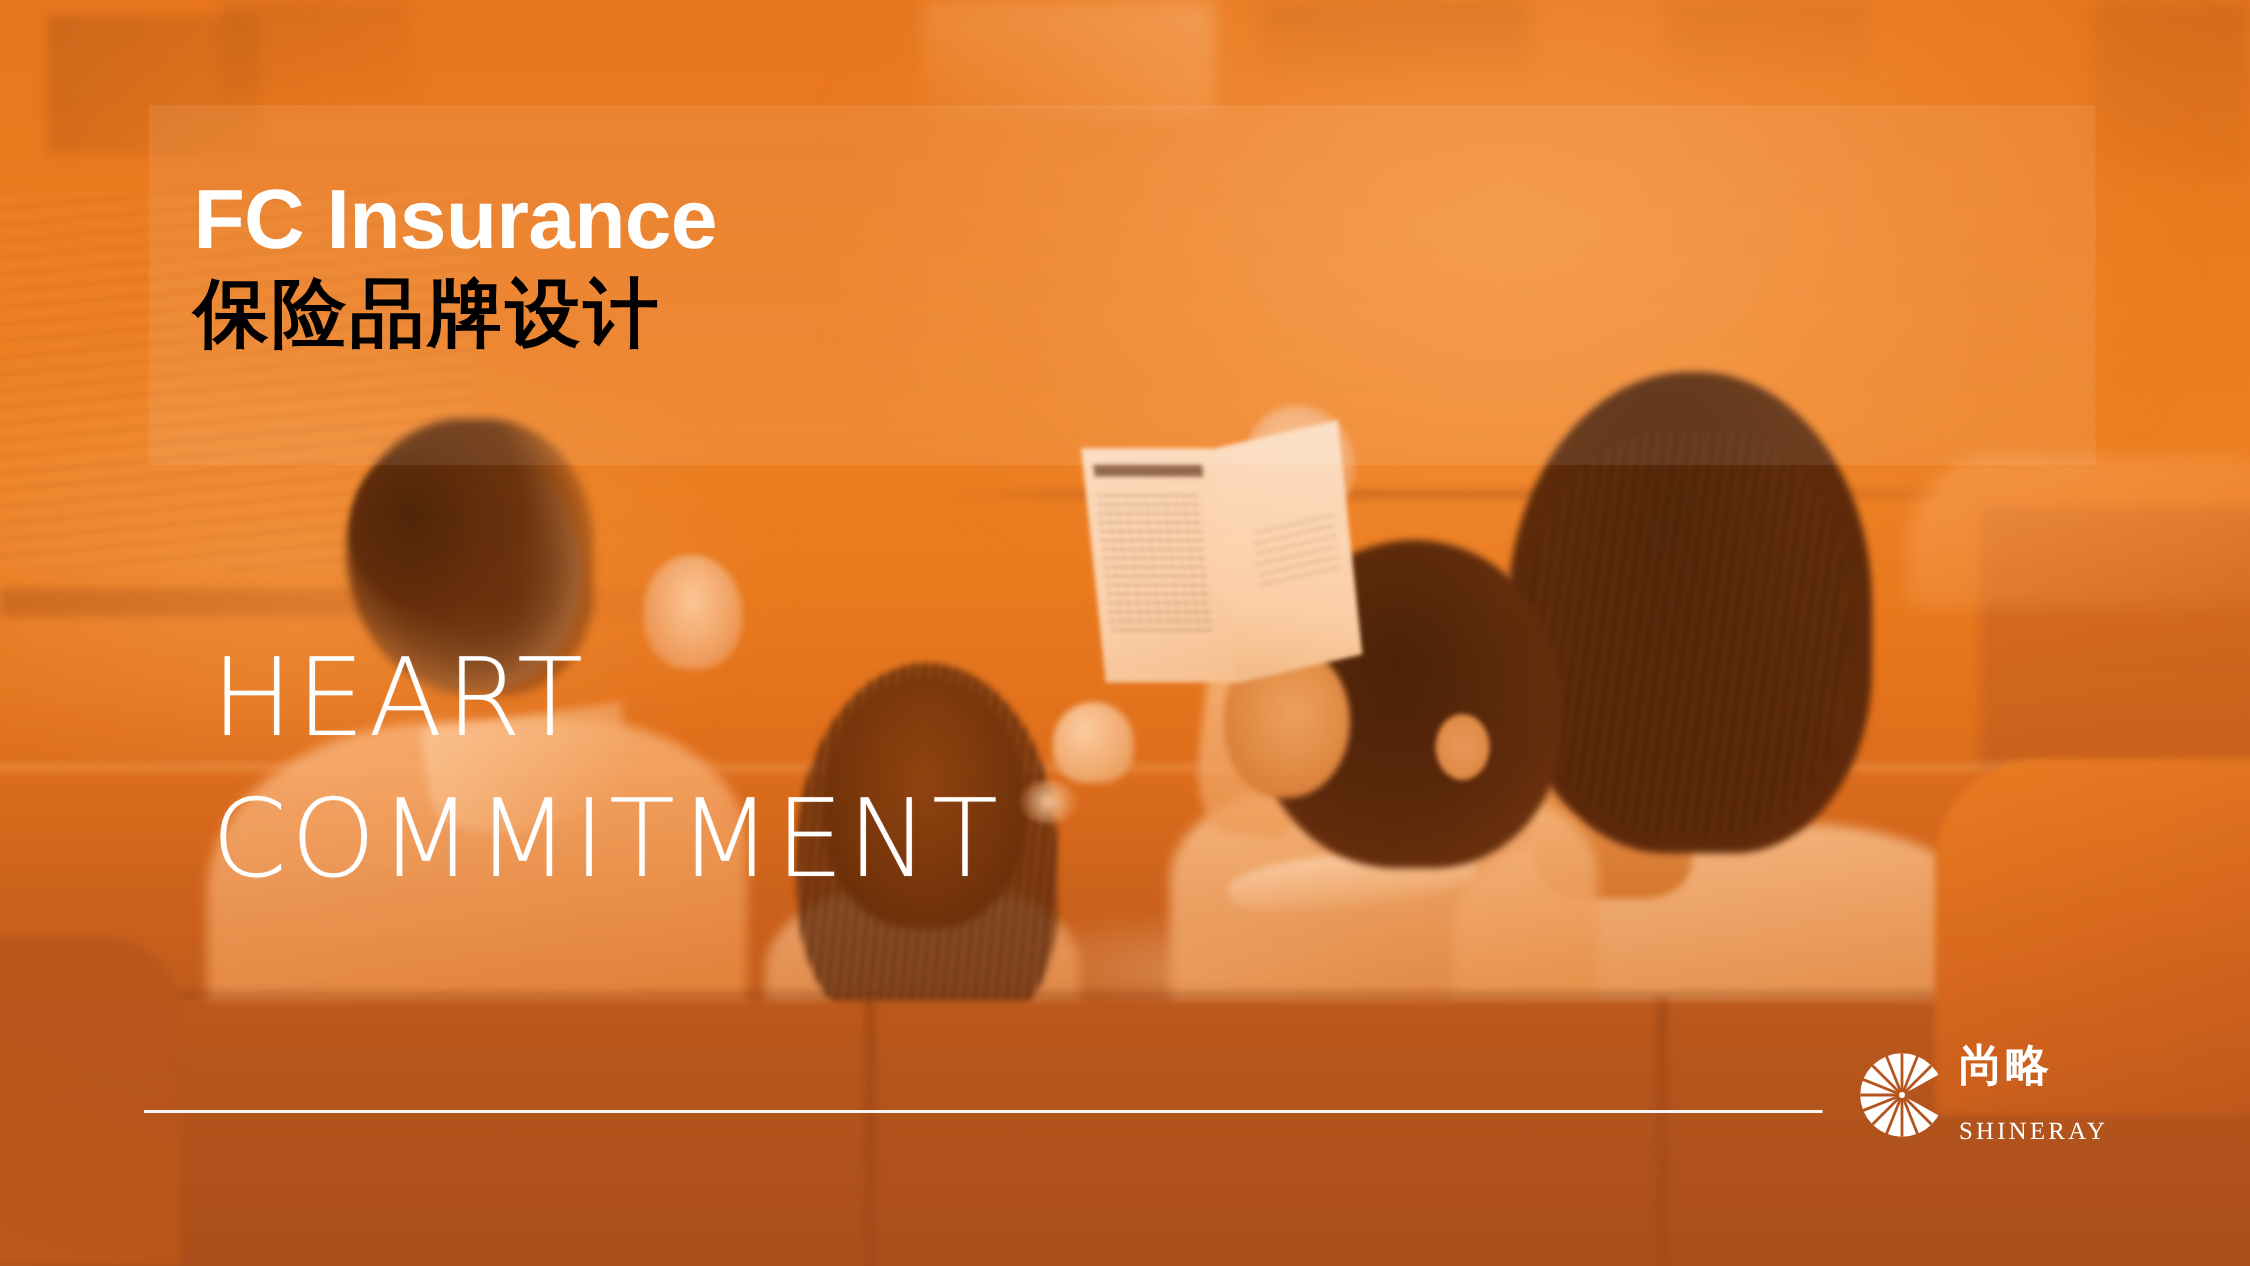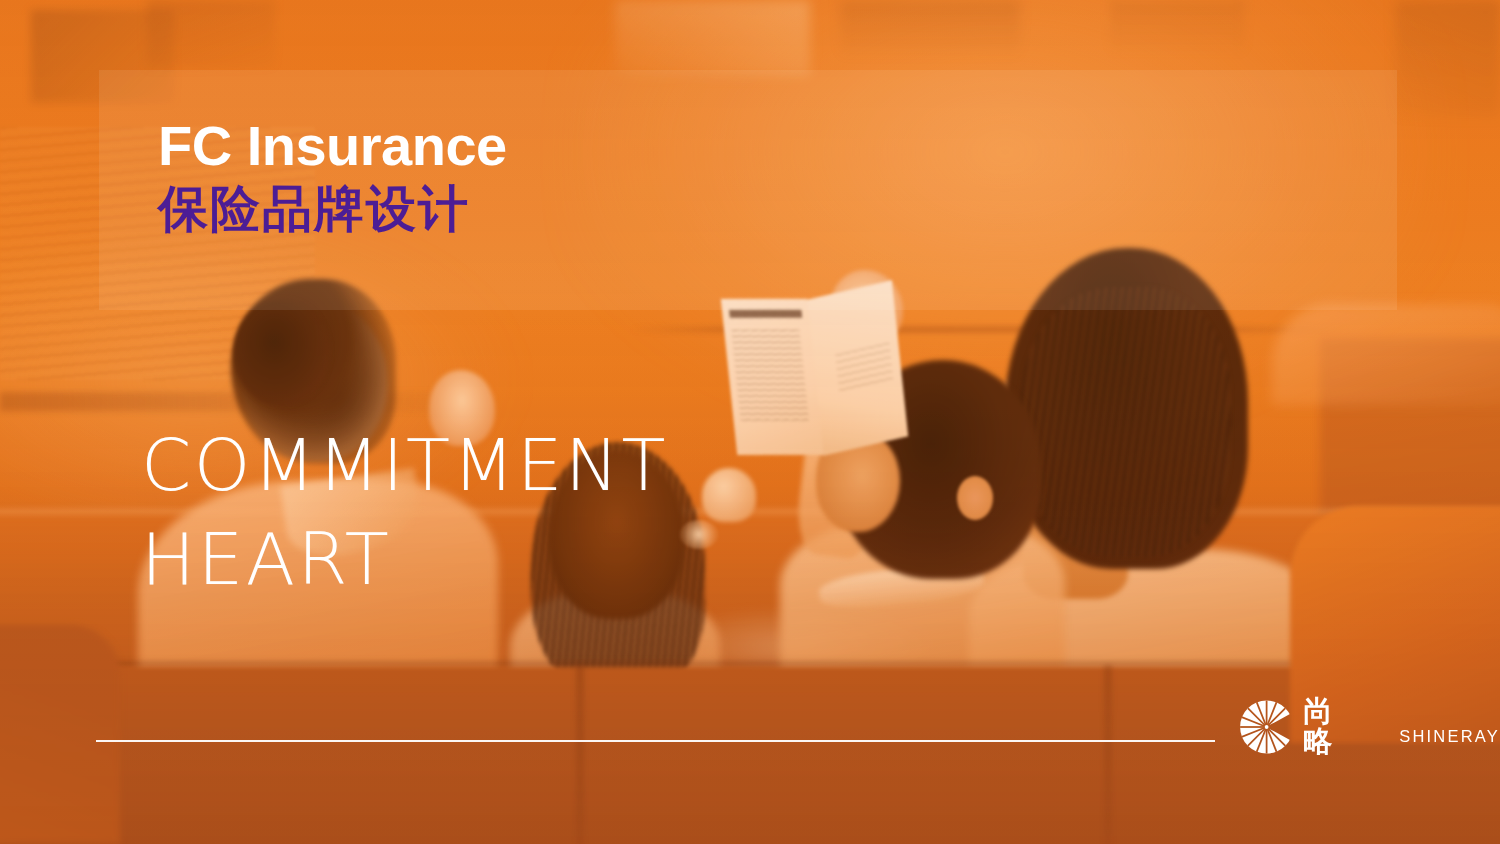--- a/index.html
+++ b/index.html
@@ -380,36 +380,36 @@
   .title-panel {
     position: absolute;
     left: 99px; top: 70px;
     width: 1298px; height: 240px;
     background: rgba(255,255,255,0.085);
     pointer-events: none;
   }
 
   .title-block {
     position: absolute;
-    left: 158px; top: 118px;
+    left: 129px; top: 118px;
     width: 760px;
   }
   .title-en {
     font-size: 56px;
     font-weight: bold;
     color: #ffffff;
     letter-spacing: -0.5px;
     line-height: 1.0;
     margin: 0;
     white-space: nowrap;
   }
   .title-cn {
     font-size: 50px;
     font-weight: bold;
-    color: #4c1d95;
+    color: #000000;
     letter-spacing: 2px;
     line-height: 1.18;
     margin: 6px 0 0 0;
     white-space: nowrap;
   }
 
   .meta {
     position: absolute;
     left: 1004px; top: 139px;
     font-size: 14.5px;
@@ -446,30 +446,30 @@
 
   
   .logo {
     position: absolute;
     left: 1239px; top: 697px;
     display: flex;
     align-items: center;
     gap: 9px;
   }
   .logo-mark { width: 58px; height: 58px; display: block; }
-  .logo-text { display: flex; flex-direction: row; align-items: center; gap: 44px; }
+  .logo-text { display: flex; flex-direction: column; align-items: flex-start; }
   .logo-cn {
     font-size: 29px;
     font-weight: bold;
     color: #ffffff;
     letter-spacing: 2px;
     line-height: 1.02;
   }
   .logo-en {
-    font-family: Liberation Sans, sans-serif;
+    font-family: Liberation Serif, serif;
     font-size: 16.5px;
     color: #ffffff;
     letter-spacing: 2.2px;
     line-height: 1.1;
     margin-top: 18px;
   }
 </style>
 </head>
 <body>
 
@@ -547,22 +547,22 @@
 
   <div class="title-panel"></div>
 
   <div class="title-block">
     <div class="title-en">FC Insurance</div>
     <div class="title-cn">保险品牌设计</div>
   </div>
 
 
   <div class="tagline">
+    <div class="tagline-line">HEART</div>
     <div class="tagline-line">COMMITMENT</div>
-    <div class="tagline-line">HEART</div>
   </div>
 
   <div class="rule"></div>
 
   <div class="logo">
     <svg class="logo-mark" viewBox="0 0 100 100">
       <defs>
         <mask id="spokes">
           <rect x="0" y="0" width="100" height="100" fill="#fff"></rect>
           <g stroke="#000" stroke-width="3.2" fill="none">

